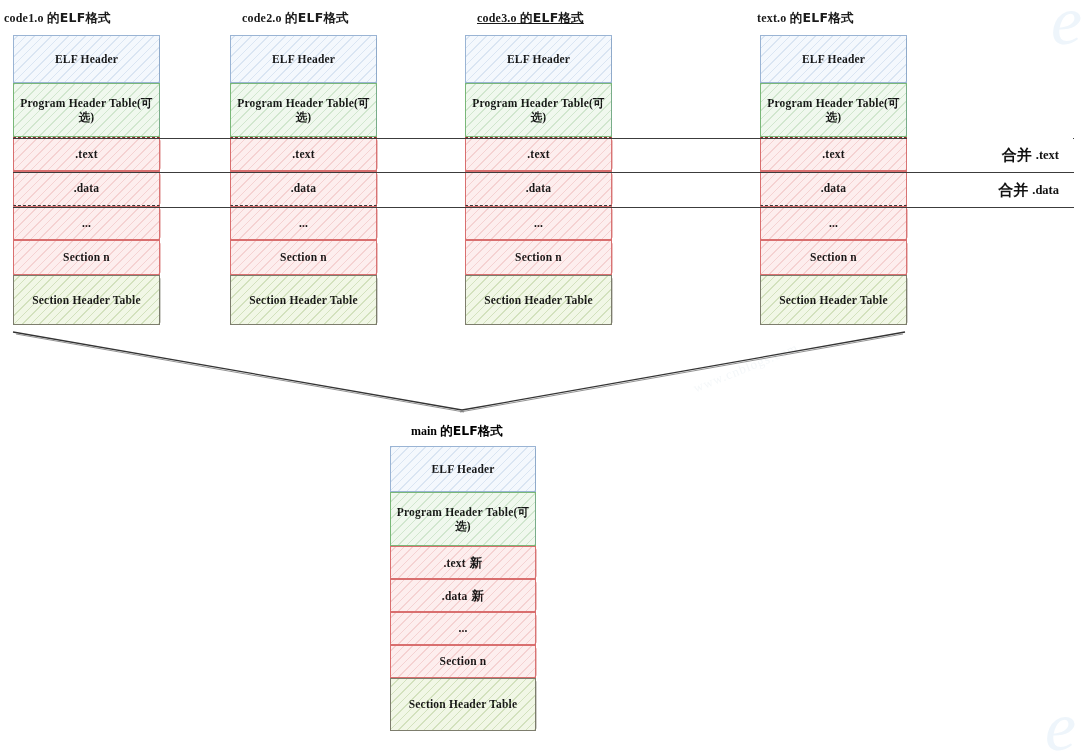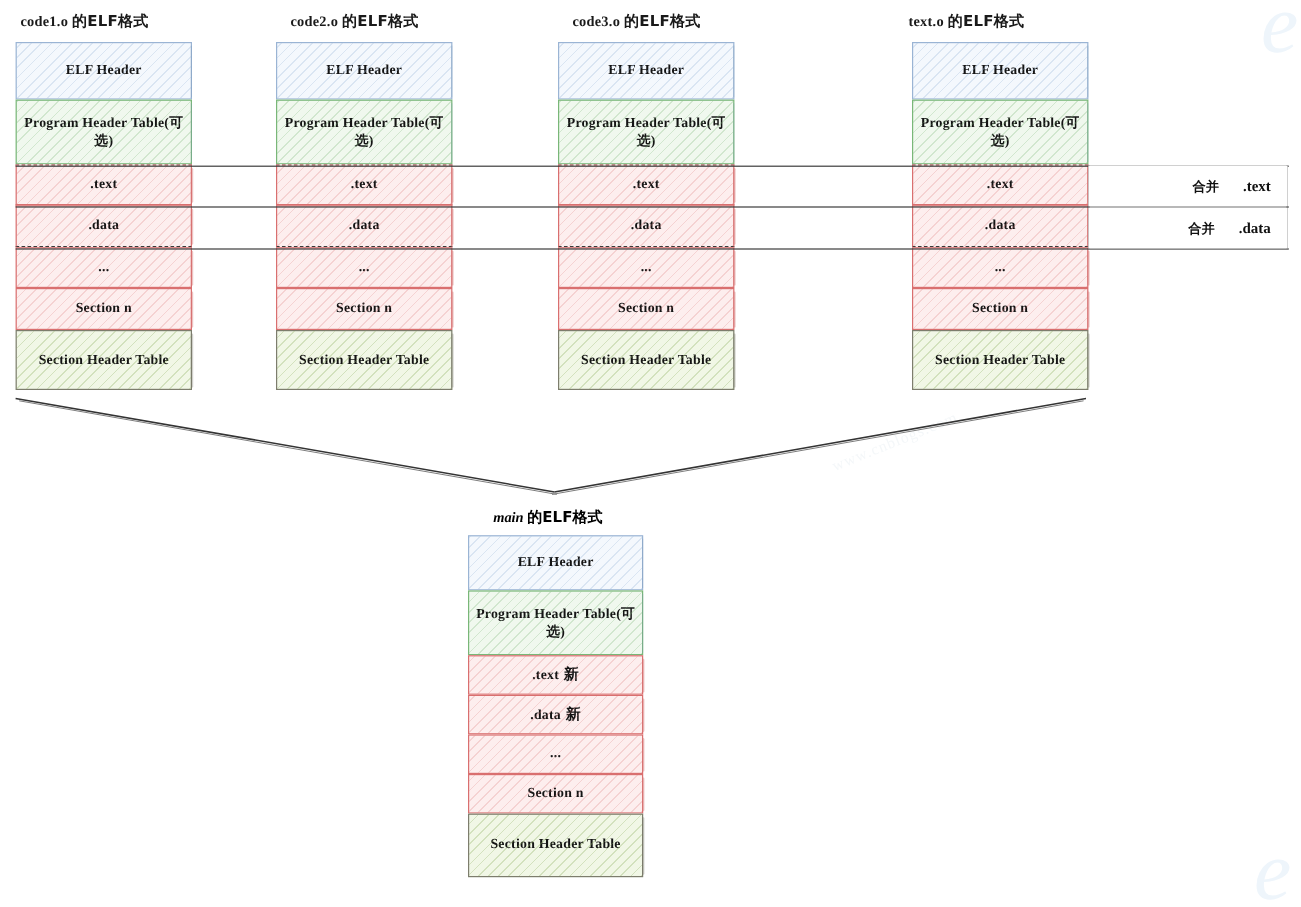--- a/index.html
+++ b/index.html
@@ -181,22 +181,22 @@
     align-items: center;
     justify-content: flex-end;
     padding-right: 14px;
     font-family: "Liberation Serif", serif;
     font-size: 13px;
     color: #111;
   }
   .merge-box .cjk {
     font-family: Liberation Mono, monospace;
     font-weight: 700;
-    font-size: 11px;
-    margin-right: 20px;
+    font-size: 15px;
+    margin-right: 4px;
   }
   .merge-box .lat {
     font-family: "Liberation Serif", serif;
     font-weight: 700;
     font-size: 12.5px;
   }
 
   
   .bottom-col {
     position: absolute;
@@ -208,21 +208,20 @@
     position: absolute;
     left: 411px;
     top: 423px;
     font-size: 12.5px;
     white-space: nowrap;
   }
   .bottom-title .lat {
     font-family: "Liberation Serif", serif;
     font-weight: 700;
     font-size: 12px;
-    font-style: italic;
   }
   .bottom-title .cjk {
     font-family: "DejaVu Sans", sans-serif;
     font-weight: 700;
     font-size: 12.5px;
   }
   .seg .new-tag {
     font-family: "DejaVu Sans", sans-serif;
     font-weight: 700;
     font-size: 12.5px;
@@ -239,29 +238,29 @@
 </style>
 </head>
 <body>
 
 <div id="canvas">
 
   <div class="watermark wm-tr">e</div>
   <div class="watermark wm-br">e</div>
   <div class="wm-mid">www.cnblogs.com</div>
 
-  <div class="col-title" style="left:17px;  top:10px;">
+  <div class="col-title" style="left:4px;  top:10px;">
     <span class="lat">code1.o</span>
     <span class="cjk">的ELF格式</span>
   </div>
   <div class="col-title" style="left:242px; top:10px;">
     <span class="lat">code2.o</span>
     <span class="cjk">的ELF格式</span>
   </div>
-  <div class="col-title" style="left:477px; top:10px;">
+  <div class="col-title" style="left:477px; top:10px;text-decoration:underline;">
     <span class="lat">code3.o</span>
     <span class="cjk">的ELF格式</span>
   </div>
   <div class="col-title" style="left:757px; top:10px;">
     <span class="lat">text.o</span>
     <span class="cjk">的ELF格式</span>
   </div>
 
   <div class="elf-col" style="left:13px; top:35px;">
     <div class="seg seg-header" style="height:48px;">

